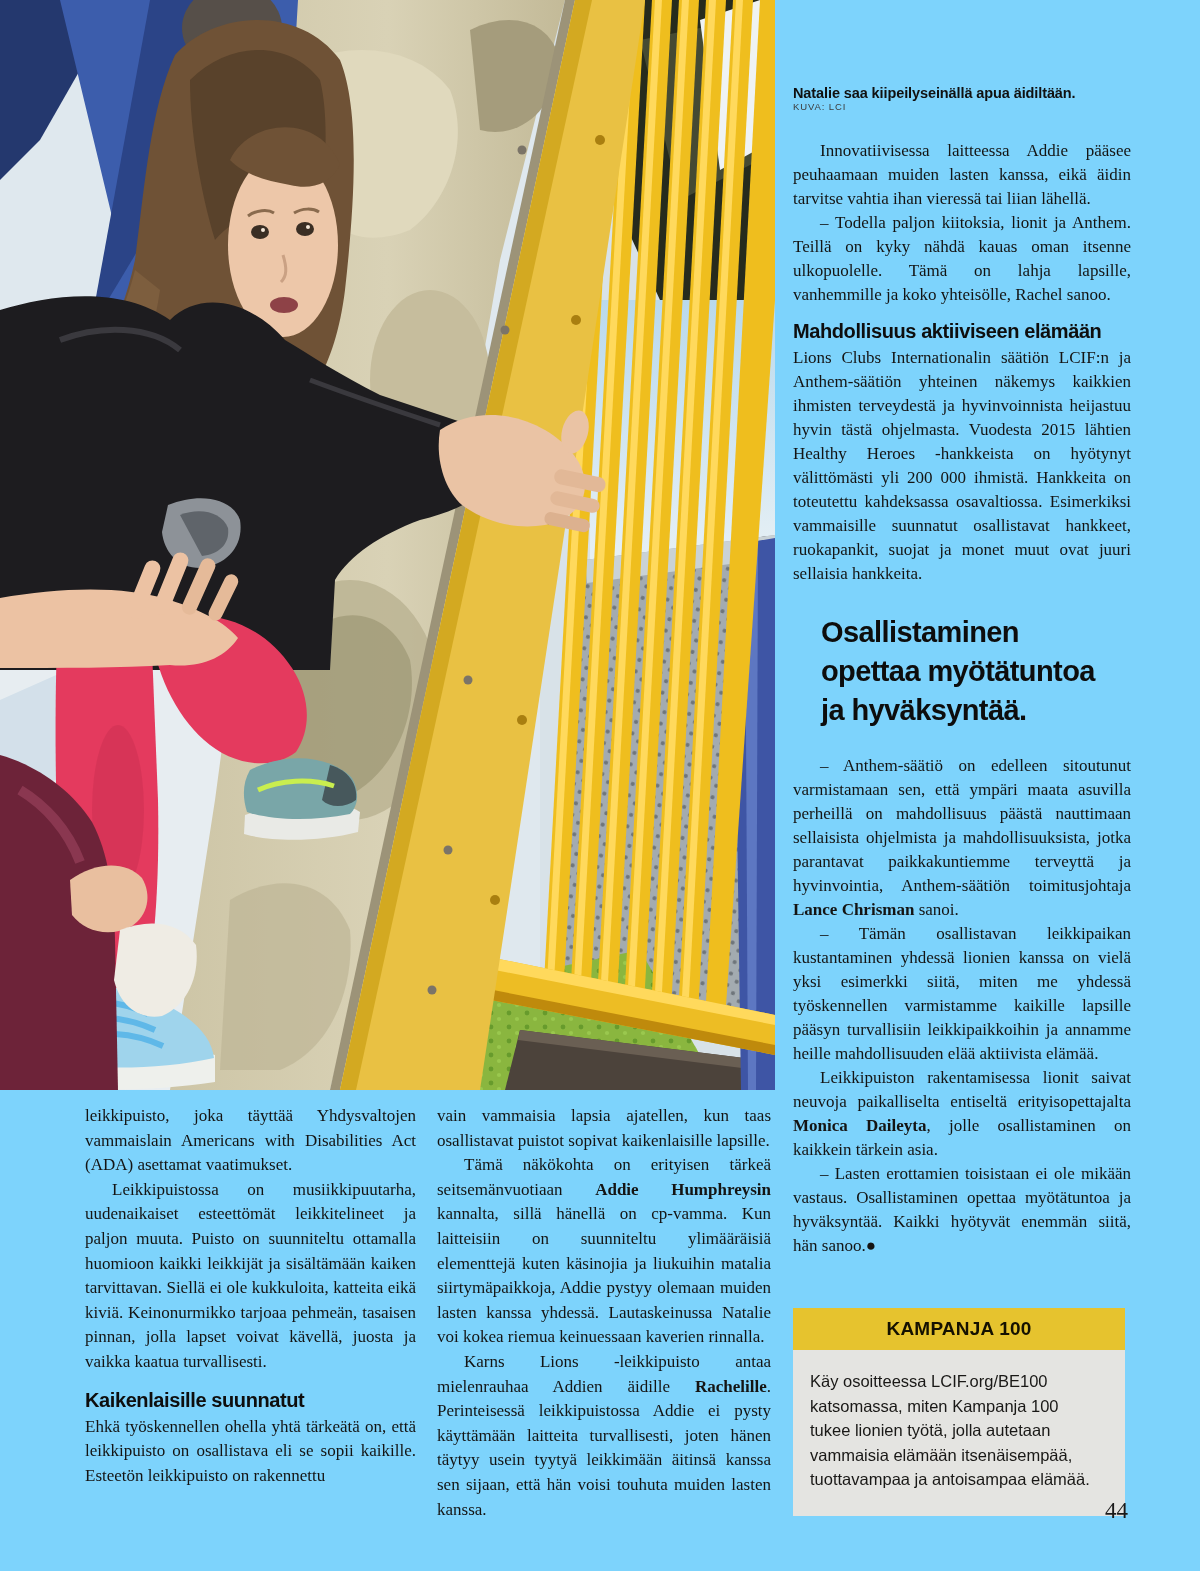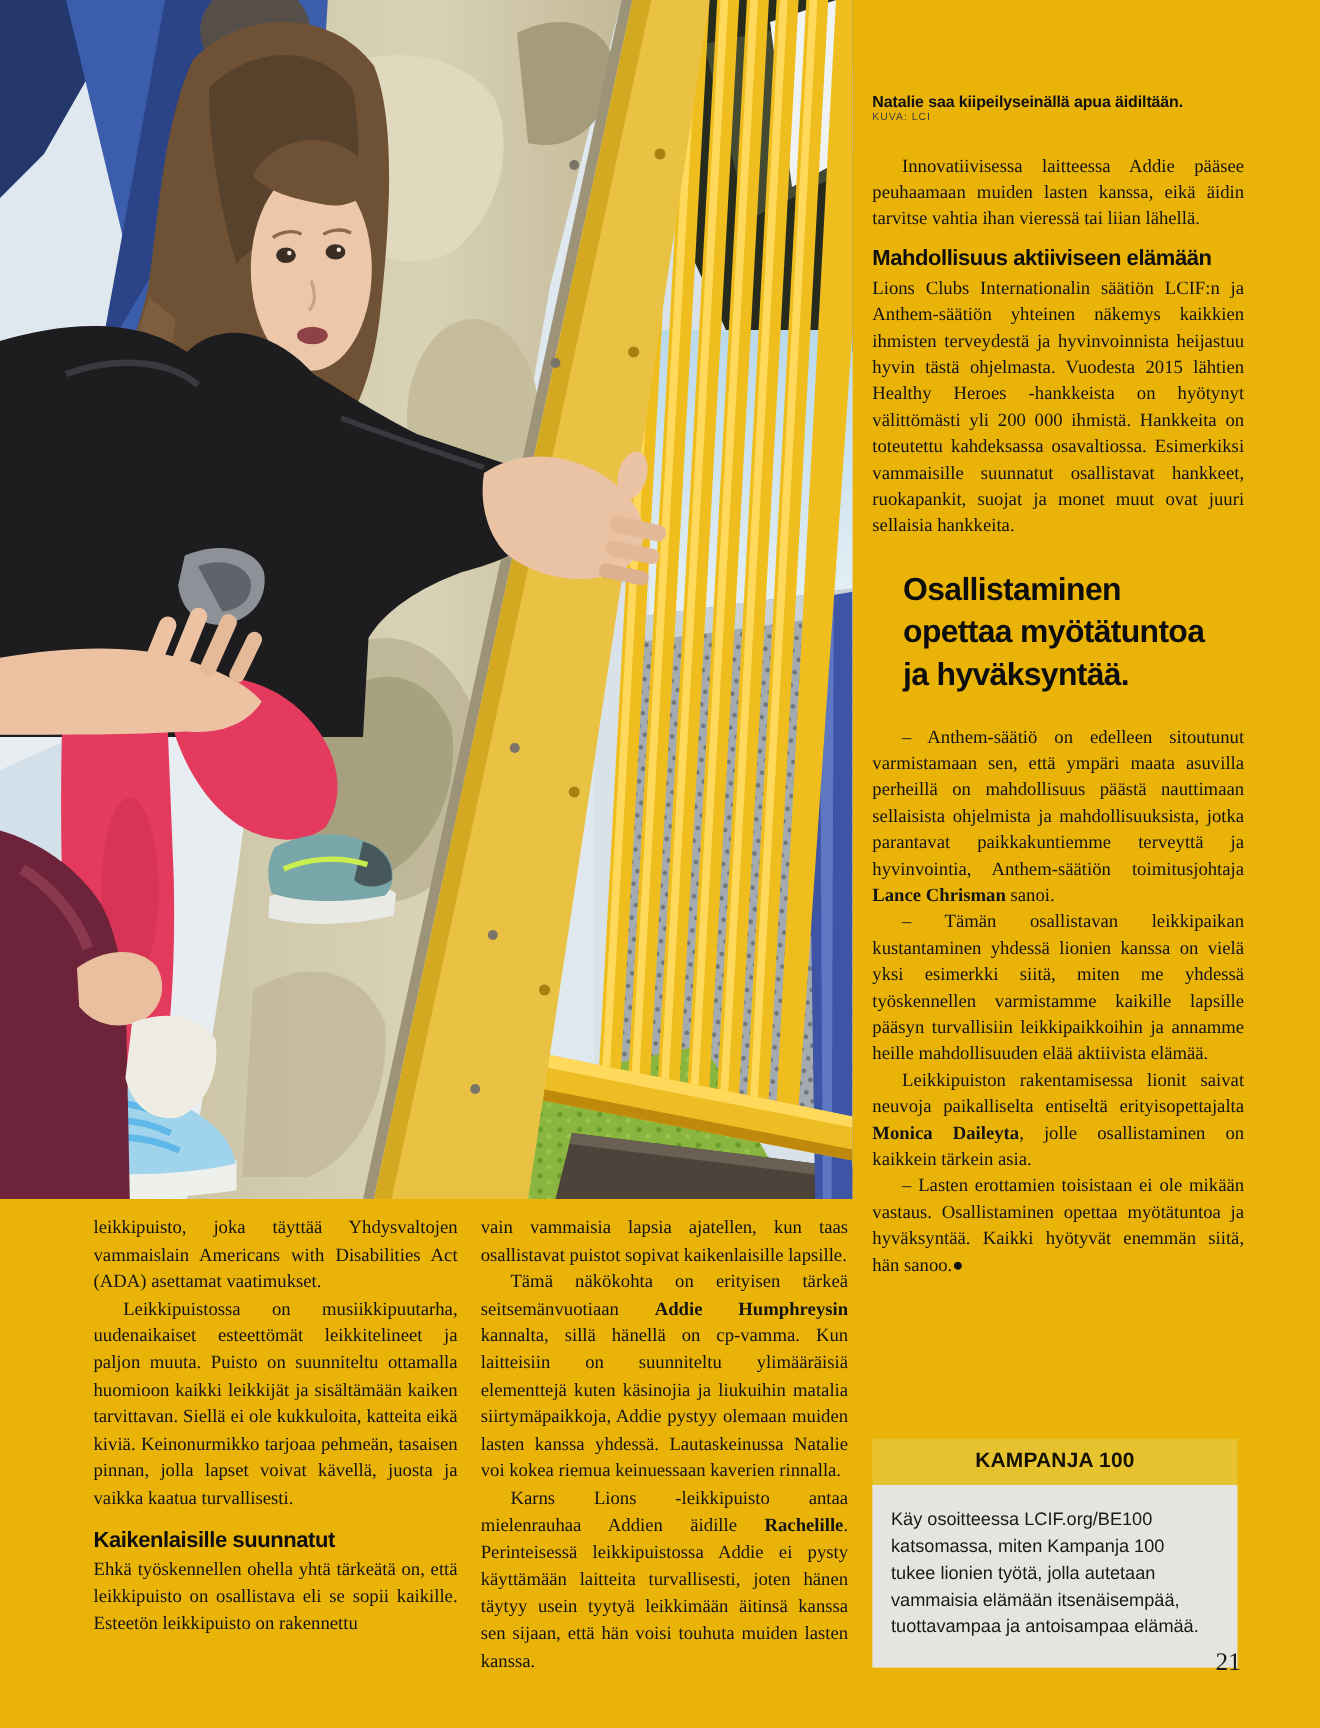--- a/index.html
+++ b/index.html
@@ -1,17 +1,17 @@
 <!DOCTYPE html>
 <html><head>
 <meta charset="utf-8">
 <style>
   html,body { margin:0; padding:0; background:#ffffff; }
   .page {
-    position:relative; width:1200px; height:1571px; background:#eab308;
+    position:relative; width:1200px; height:1571px; background:#7dd3fc;
     font-family:"Liberation Serif", serif; color:#141413; overflow:hidden;
   }
 
   
   .photo-wrap { position:absolute; left:0; top:0; width:775px; height:1090px; }
   .photo-wrap svg { display:block; }
 
   
   .right-rail { position:absolute; left:793px; top:85px; width:338px; }
   .caption {
@@ -226,20 +226,21 @@
         <path d="M120,930 C150,918 180,922 196,945 C200,975 188,1005 162,1016 C138,1020 120,1005 114,980 Z" fill="#efece4"></path>
       </g>
     </svg>
   </div>
 
   <div class="right-rail body-text">
     <div class="caption">Natalie saa kiipeilyseinällä apua äidiltään.</div>
     <div class="credit">KUVA: LCI</div>
 
     <p class="indent first-para">Innovatiivisessa laitteessa Addie pääsee peuhaamaan muiden lasten kanssa, eikä äidin tarvitse vahtia ihan vieressä tai liian lähellä.</p>
+    <p class="indent">– Todella paljon kiitoksia, lionit ja Anthem. Teillä on kyky nähdä kauas oman itsenne ulkopuolelle. Tämä on lahja lapsille, vanhemmille ja koko yhteisölle, Rachel sanoo.</p>
 
     <h2 class="section-heading">Mahdollisuus aktiiviseen elämään</h2>
     <p>Lions Clubs Internationalin säätiön LCIF:n ja Anthem-säätiön yhteinen näkemys kaikkien ihmisten terveydestä ja hyvinvoinnista heijastuu hyvin tästä ohjelmasta. Vuodesta 2015 lähtien Healthy Heroes -hankkeista on hyötynyt välittömästi yli 200 000 ihmistä. Hankkeita on toteutettu kahdeksassa osavaltiossa. Esimerkiksi vammaisille suunnatut osallistavat hankkeet, ruokapankit, suojat ja monet muut ovat juuri sellaisia hankkeita.</p>
 
     <div class="pullquote">Osallistaminen opettaa myötätuntoa ja hyväksyntää.</div>
 
     <p class="indent"><span>– Anthem-säätiö on edelleen sitoutunut varmistamaan sen, että ympäri maata asuvilla perheillä on mahdollisuus päästä nauttimaan sellaisista ohjelmista ja mahdollisuuksista, jotka parantavat paikkakuntiemme terveyttä ja hyvinvointia, Anthem-säätiön toimitusjohtaja </span><span class="bold-name">Lance Chrisman</span><span> sanoi.</span></p>
     <p class="indent">– Tämän osallistavan leikkipaikan kustantaminen yhdessä lionien kanssa on vielä yksi esimerkki siitä, miten me yhdessä työskennellen varmistamme kaikille lapsille pääsyn turvallisiin leikkipaikkoihin ja annamme heille mahdollisuuden elää aktiivista elämää.</p>
     <p class="indent"><span>Leikkipuiston rakentamisessa lionit saivat neuvoja paikalliselta entiseltä erityisopettajalta </span><span class="bold-name">Monica Daileyta</span><span>, jolle osallistaminen on kaikkein tärkein asia.</span></p>
     <p class="indent">– Lasten erottamien toisistaan ei ole mikään vastaus. Osallistaminen opettaa myötätuntoa ja hyväksyntää. Kaikki hyötyvät enemmän siitä, hän sanoo.●</p>
@@ -258,15 +259,15 @@
     <h2 class="section-heading">Kaikenlaisille suunnatut</h2>
     <p>Ehkä työskennellen ohella yhtä tärkeätä on, että leikkipuisto on osallistava eli se sopii kaikille. Esteetön leikkipuisto on rakennettu</p>
   </div>
 
   <div class="col col-mid">
     <p>vain vammaisia lapsia ajatellen, kun taas osallistavat puistot sopivat kaikenlaisille lapsille.</p>
     <p class="indent"><span>Tämä näkökohta on erityisen tärkeä seitsemänvuotiaan </span><span class="bold-name">Addie Humphreysin</span><span> kannalta, sillä hänellä on cp-vamma. Kun laitteisiin on suunniteltu ylimääräisiä elementtejä kuten käsinojia ja liukuihin matalia siirtymäpaikkoja, Addie pystyy olemaan muiden lasten kanssa yhdessä. Lautaskeinussa Natalie voi kokea riemua keinuessaan kaverien rinnalla.</span></p>
     <p class="indent"><span>Karns Lions -leikkipuisto antaa mielenrauhaa Addien äidille </span><span class="bold-name">Rachelille</span><span>. Perinteisessä leikkipuistossa Addie ei pysty käyttämään laitteita turvallisesti, joten hänen täytyy usein tyytyä leikkimään äitinsä kanssa sen sijaan, että hän voisi touhuta muiden lasten kanssa.</span></p>
   </div>
 
-  <div class="page-number">21</div>
+  <div class="page-number">44</div>
 
 </div>
 
 </body></html>

